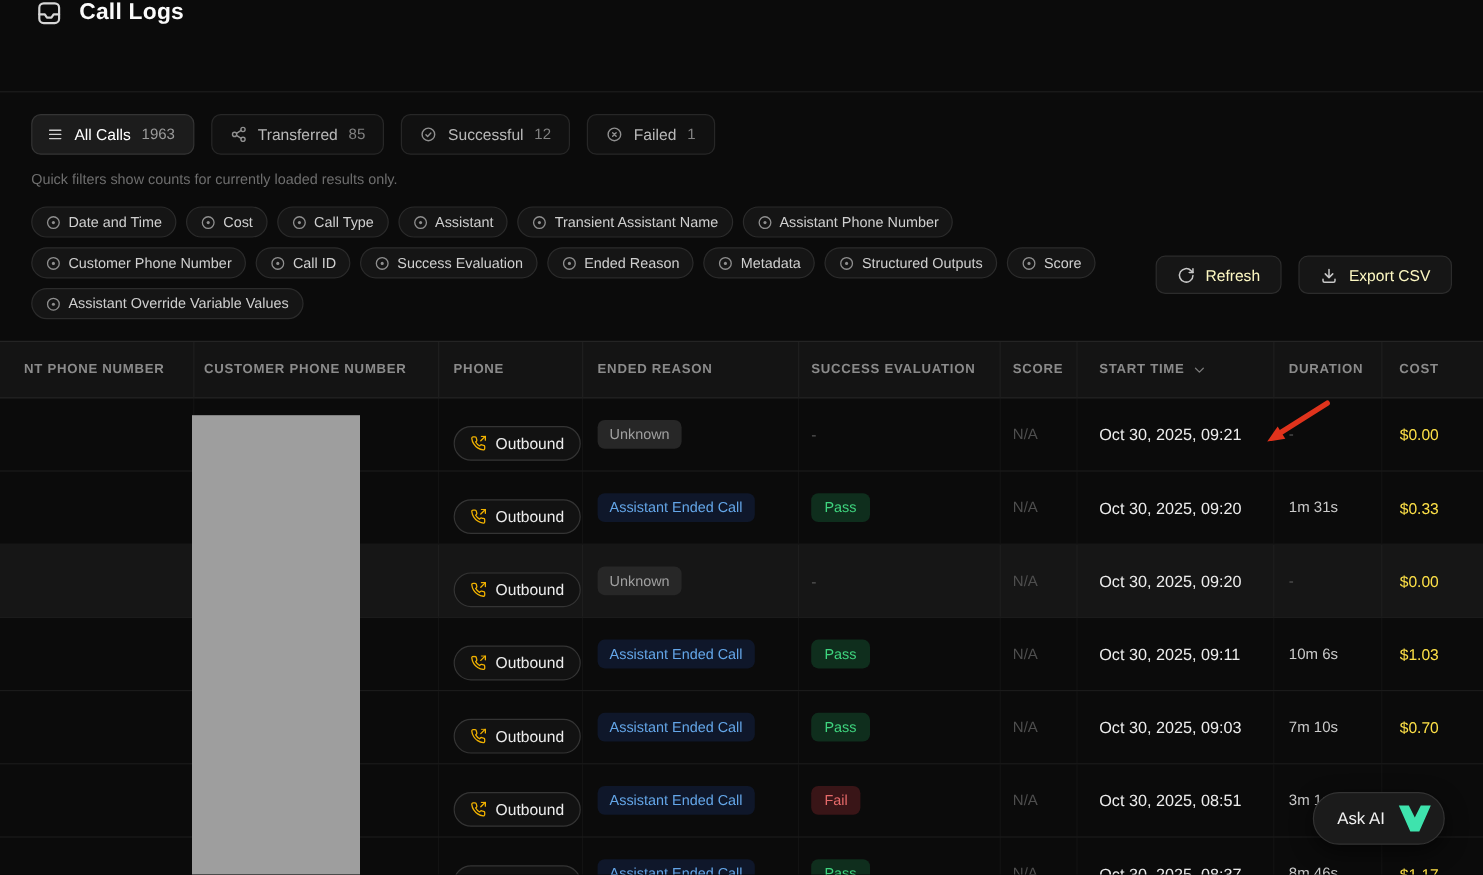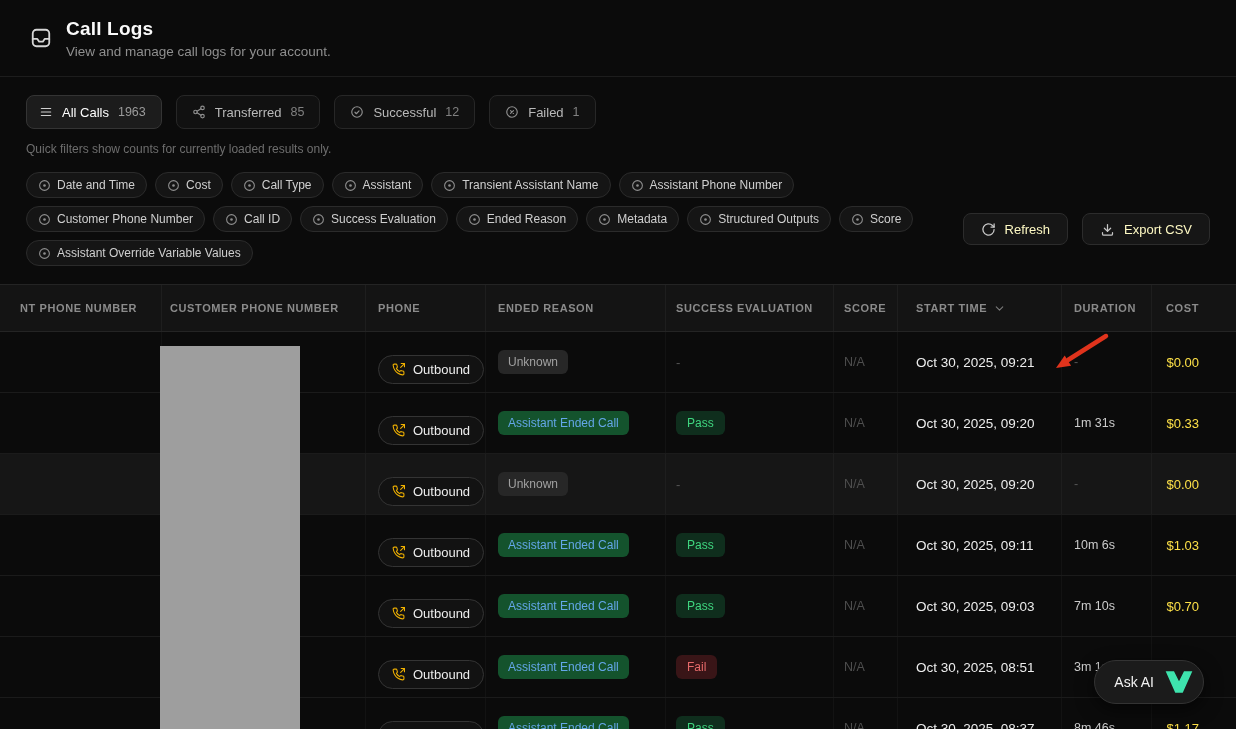--- a/index.html
+++ b/index.html
@@ -6,21 +6,21 @@
   html,body { background:#0a0a0a; }
   body { font-family:"Liberation Sans", sans-serif; }
   [data-interactable="true"] { cursor:pointer; }
 
   .page { position:relative; width:1236px; height:729px; overflow:hidden; background:#0b0b0b; color:#e5e5e5; }
 
   
   .ic { fill:none; stroke:currentColor; stroke-width:2; stroke-linecap:round; stroke-linejoin:round; display:block; }
 
   
-  .page-header { display:flex; align-items:center; gap:14px; height:77px; padding:0 30px; border-bottom:1px solid #1d1d1d; background:#0b0b0b; }
+  .page-header { display:flex; align-items:flex-start; gap:14px; height:77px; padding:0 30px; border-bottom:1px solid #1d1d1d; background:#0b0b0b; }
   .hdr-icon { width:22px; height:22px; color:#d6d6d6; }
   .hdr-title { font-size:19px; font-weight:700; color:#fafafa; letter-spacing:.2px; }
   .hdr-sub { font-size:13.5px; color:#8f8f8f; margin-top:4px; }
 
   
   .toolbar { padding:18px 26px 0 26px; }
   .tabs { display:flex; gap:14px; }
   .tab { display:inline-flex; align-items:center; gap:9px; height:34px; padding:0 15px; background:#111111; border:1px solid #272727; border-radius:8px; color:#b9b9b9; font-size:13px; }
   .tab .tab-ic { width:14px; height:14px; color:#8f8f8f; }
   .tab .count { color:#818181; font-size:12.5px; }
@@ -59,21 +59,21 @@
   .c6 { width:64px;  padding-left:10px; }
   .c7 { width:164px; padding-left:18px; }
   .c8 { width:90px; }
   .c9 { width:84px; justify-content:flex-end; padding-right:37px; }
 
   .pill-type { display:inline-flex; align-items:center; gap:8px; height:29px; padding:0 13px; border:1px solid #343434; border-radius:999px; background:#121212; font-size:13px; color:#ececec;margin-top:15px; }
   .ic-phone { width:13px; height:13px; color:#f0b100; flex:none; }
 
   .badge { display:inline-flex; align-items:center; height:24px; padding:0 10px; border-radius:6px; font-size:12px; }
   .badge.gray { background:#272727; color:#a0a0a0; }
-  .badge.blue { background:#14532d; color:#64a6e8; }
+  .badge.blue { background:#0f172a; color:#64a6e8; }
 
   .eval { display:inline-flex; align-items:center; font-size:12px; }
   .eval.pass { background:#0f2e1d; color:#3fd57f; height:24px; padding:0 11px; border-radius:6px; }
   .eval.fail { background:#391517; color:#e66a6a; height:24px; padding:0 11px; border-radius:6px; }
   .eval.dash { color:#565656; font-size:13px; }
 
   .score { font-size:12.5px; color:#4e4e4e; }
   .start { font-size:13.5px; color:#ededed; }
   .dur { font-size:12.5px; color:#cbcbcb; }
   .dur.dim { color:#565656; }
@@ -140,21 +140,20 @@
 </svg>
 
 <div class="page" data-interactable="false">
 
   <div class="page-header" data-interactable="false">
     <svg class="ic hdr-icon" data-interactable="false">
         <use href="#sym-inbox"></use>
       </svg>
     <div data-interactable="false">
       <div class="hdr-title" data-interactable="false">Call Logs</div>
-      <div class="hdr-sub" data-interactable="false">View and manage call logs for your account.</div>
     </div>
   </div>
 
   <div class="toolbar" data-interactable="false">
 
     <div class="tabs" data-interactable="false">
       <div class="tab active" data-interactable="true">
         <svg class="ic tab-ic" data-interactable="false">
             <use href="#sym-list"></use>
           </svg>

